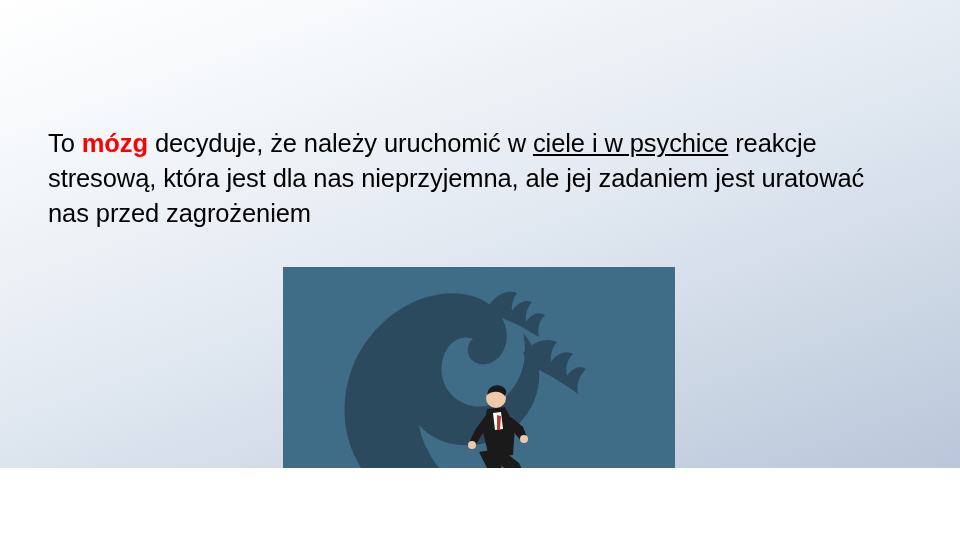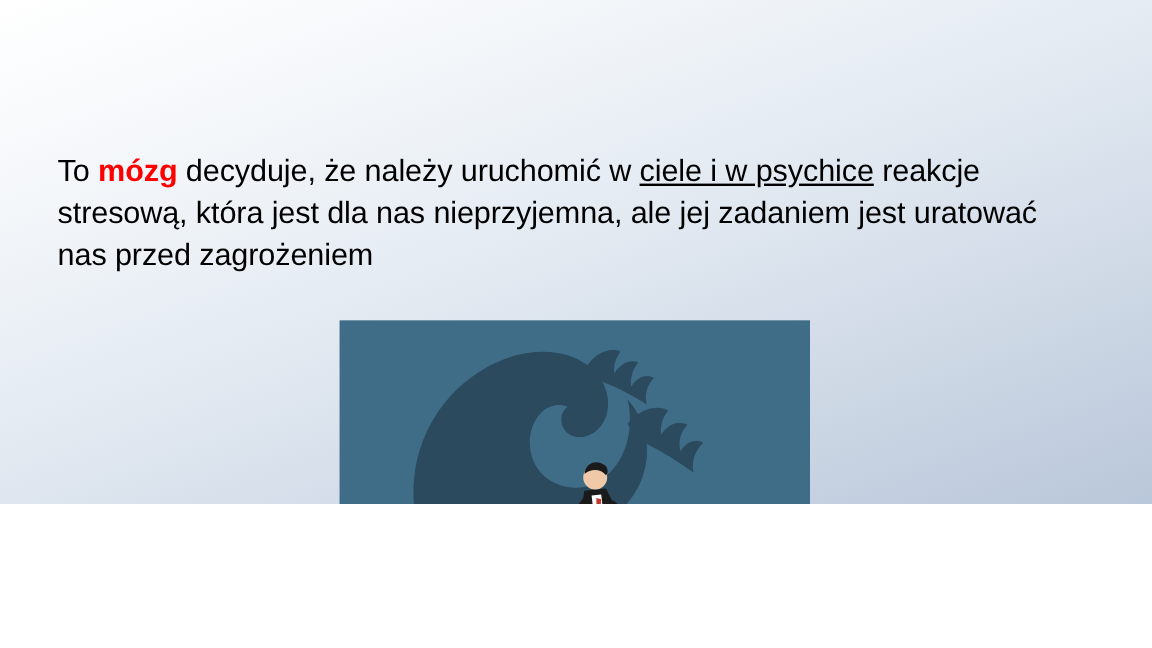--- a/index.html
+++ b/index.html
@@ -8,21 +8,21 @@
   }
   body {
     width: 960px;
     height: 540px;
     overflow: hidden;
     font-family: "Liberation Sans", sans-serif;
   }
   .slide {
     position: relative;
     width: 960px;
-    height: 420px;
+    height: 468px;
     background: linear-gradient(160deg, #ffffff 0%, #f4f7fa 22%, #e3eaf2 48%, #cfd9e6 74%, #b9c7da 100%);
     overflow: hidden;
   }
   .slide-text {
     position: absolute;
     left: 48px;
     top: 126px;
     width: 824px;
     font-size: 25.5px;
     line-height: 1.38;

